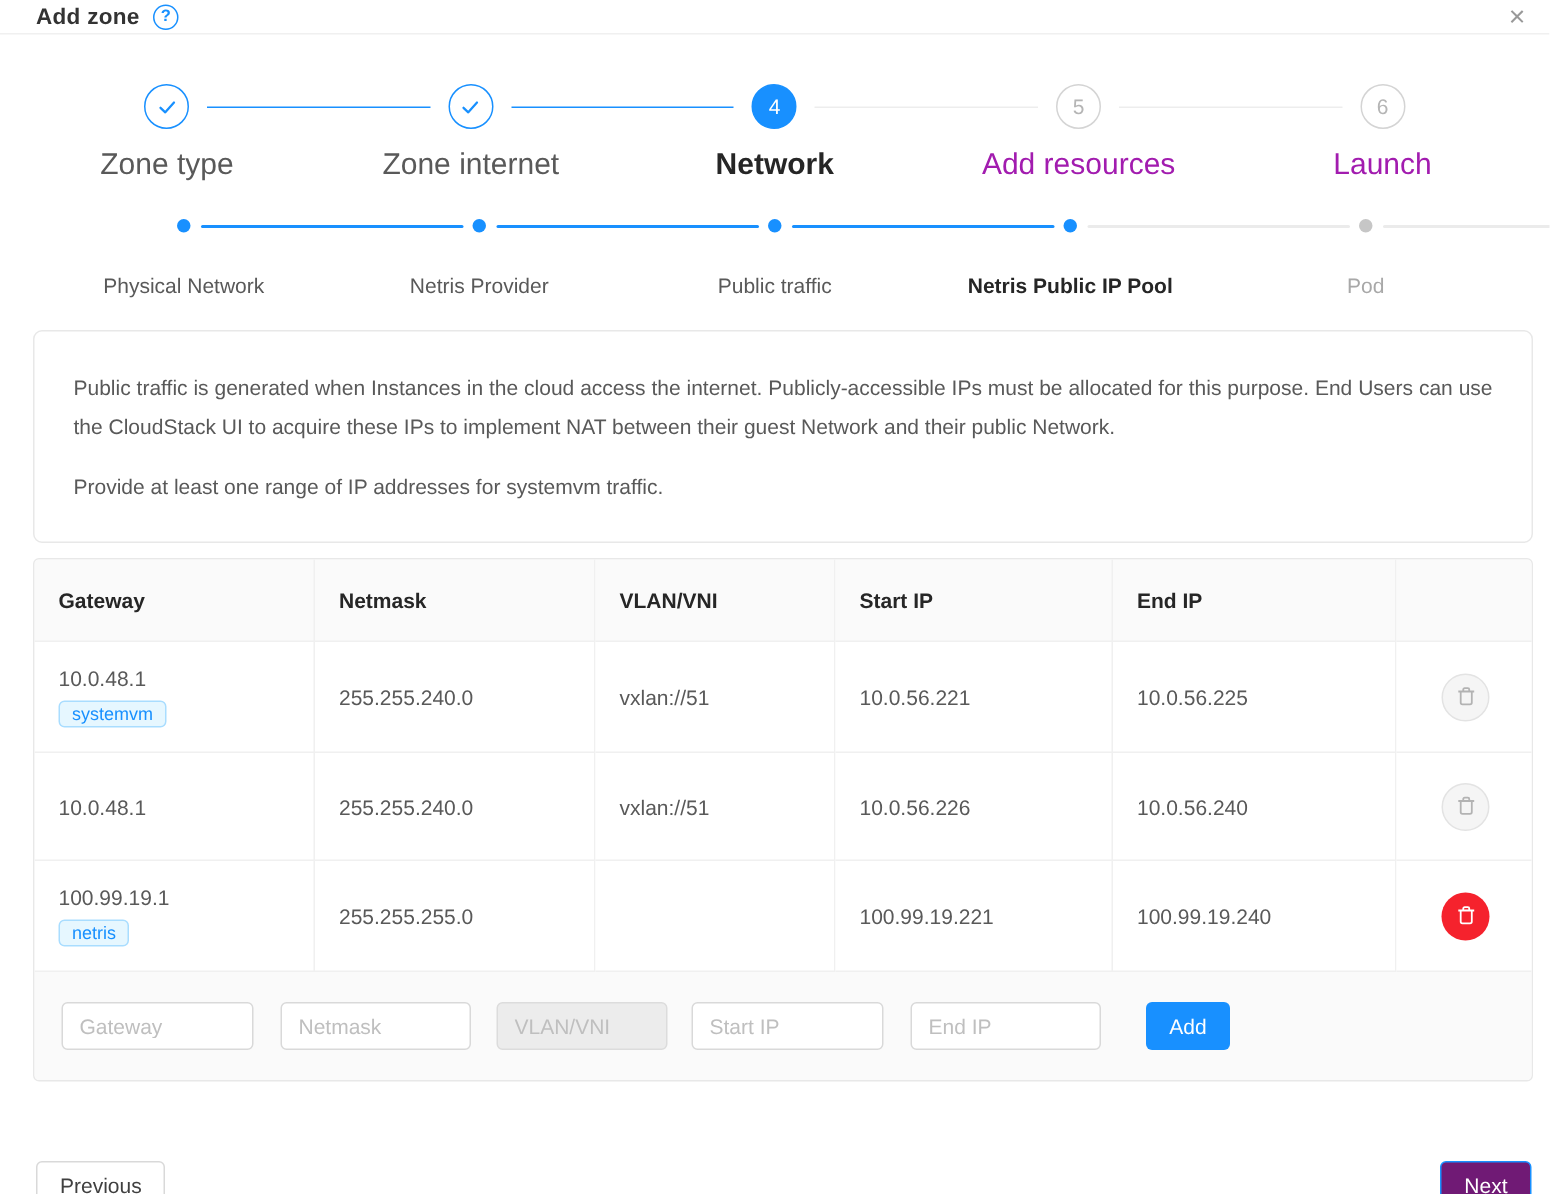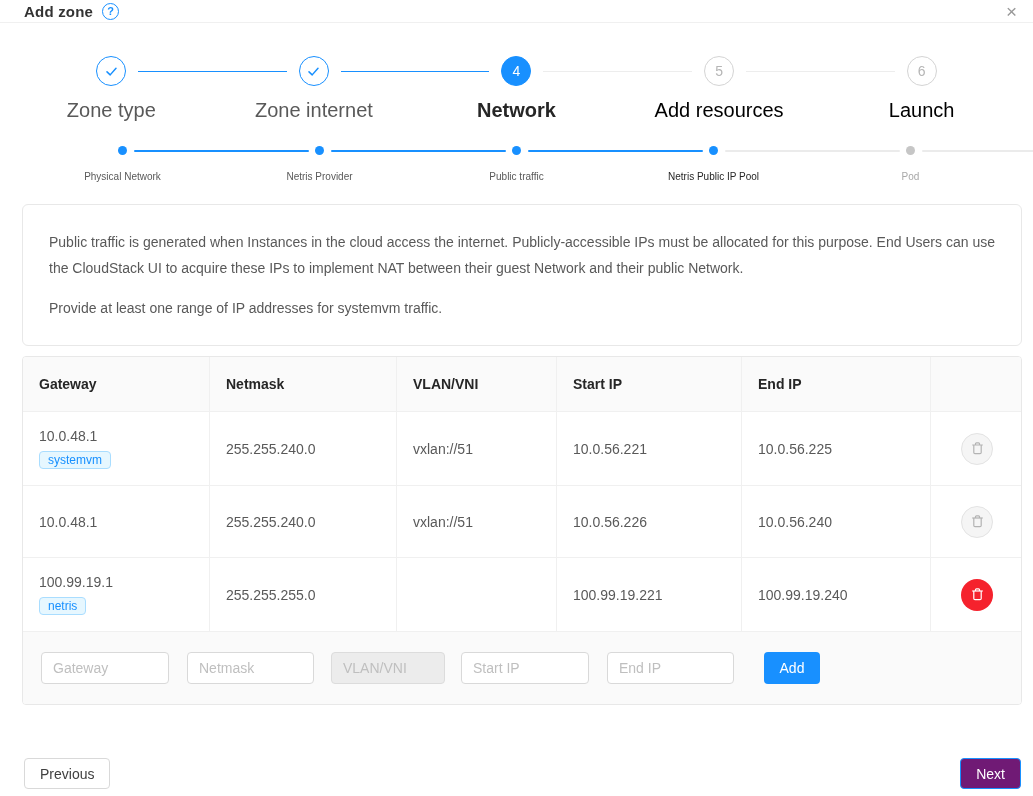--- a/index.html
+++ b/index.html
@@ -22,33 +22,33 @@
   .step-icon { width:30px; height:30px; border-radius:50%; display:flex; align-items:center;
     justify-content:center; background:#fff; z-index:2; font-size:14px; }
   .step.finish  .step-icon { border:1px solid #1890ff; color:#1890ff; }
   .step.process .step-icon { background:#1890ff; color:#fff; border:1px solid #1890ff; }
   .step.wait    .step-icon { border:1px solid #d4d4d4; color:#b5b5b5; }
   .step-line { position:absolute; top:15px; left:calc(50% + 27px); width:calc(100% - 54px);
     height:1px; background:#ededed; z-index:1; }
   .step.finish .step-line { background:#1890ff; }
   .step-label { margin-top:13px; font-size:20px; color:#595959;text-align:right; }
   .step.process .step-label { color:#262626; font-weight:700; }
-  .step.wait .step-label { color:#000000; }
+  .step.wait .step-label { color:#a21caf; }
   .check-svg { width:15px; height:15px; }
 
   
   .substeps { display:flex; margin-top:24px; padding:0 24px; }
   .substep { flex:1; position:relative; display:flex; flex-direction:column; align-items:center; }
   .substep-dot { width:9px; height:9px; border-radius:50%; background:#c6c6c6; z-index:2; }
   .substep.finish .substep-dot, .substep.process .substep-dot { background:#1890ff; }
   .substep-line { position:absolute; top:3.5px; left:calc(50% + 11px); width:calc(100% - 22px);
     height:2px; border-radius:2px; background:#ebebeb; z-index:1; }
   .substep.finish .substep-line { background:#1890ff; }
-  .substep-label { margin-top:16px; font-size:10px; color:#595959; }
-  .substep.process .substep-label { color:#262626; font-weight:400; }
+  .substep-label { margin-top:27px; font-size:14px; color:#595959; }
+  .substep.process .substep-label { color:#262626; font-weight:700; }
   .substep.wait .substep-label { color:#a8a8a8; }
 
   
   .infobox { margin:22px 11px 0 22px; border:1px solid #e8e8e8; border-radius:6px;
     padding:24px 26px; font-size:14px; color:#595959; text-align:justify; line-height:26px; }
   .infobox p + p { margin-top:14px; }
 
   
   .table-wrap { margin:10px 11px 0 22px; border:1px solid #e8e8e8; border-radius:4px;
     overflow:hidden; }

